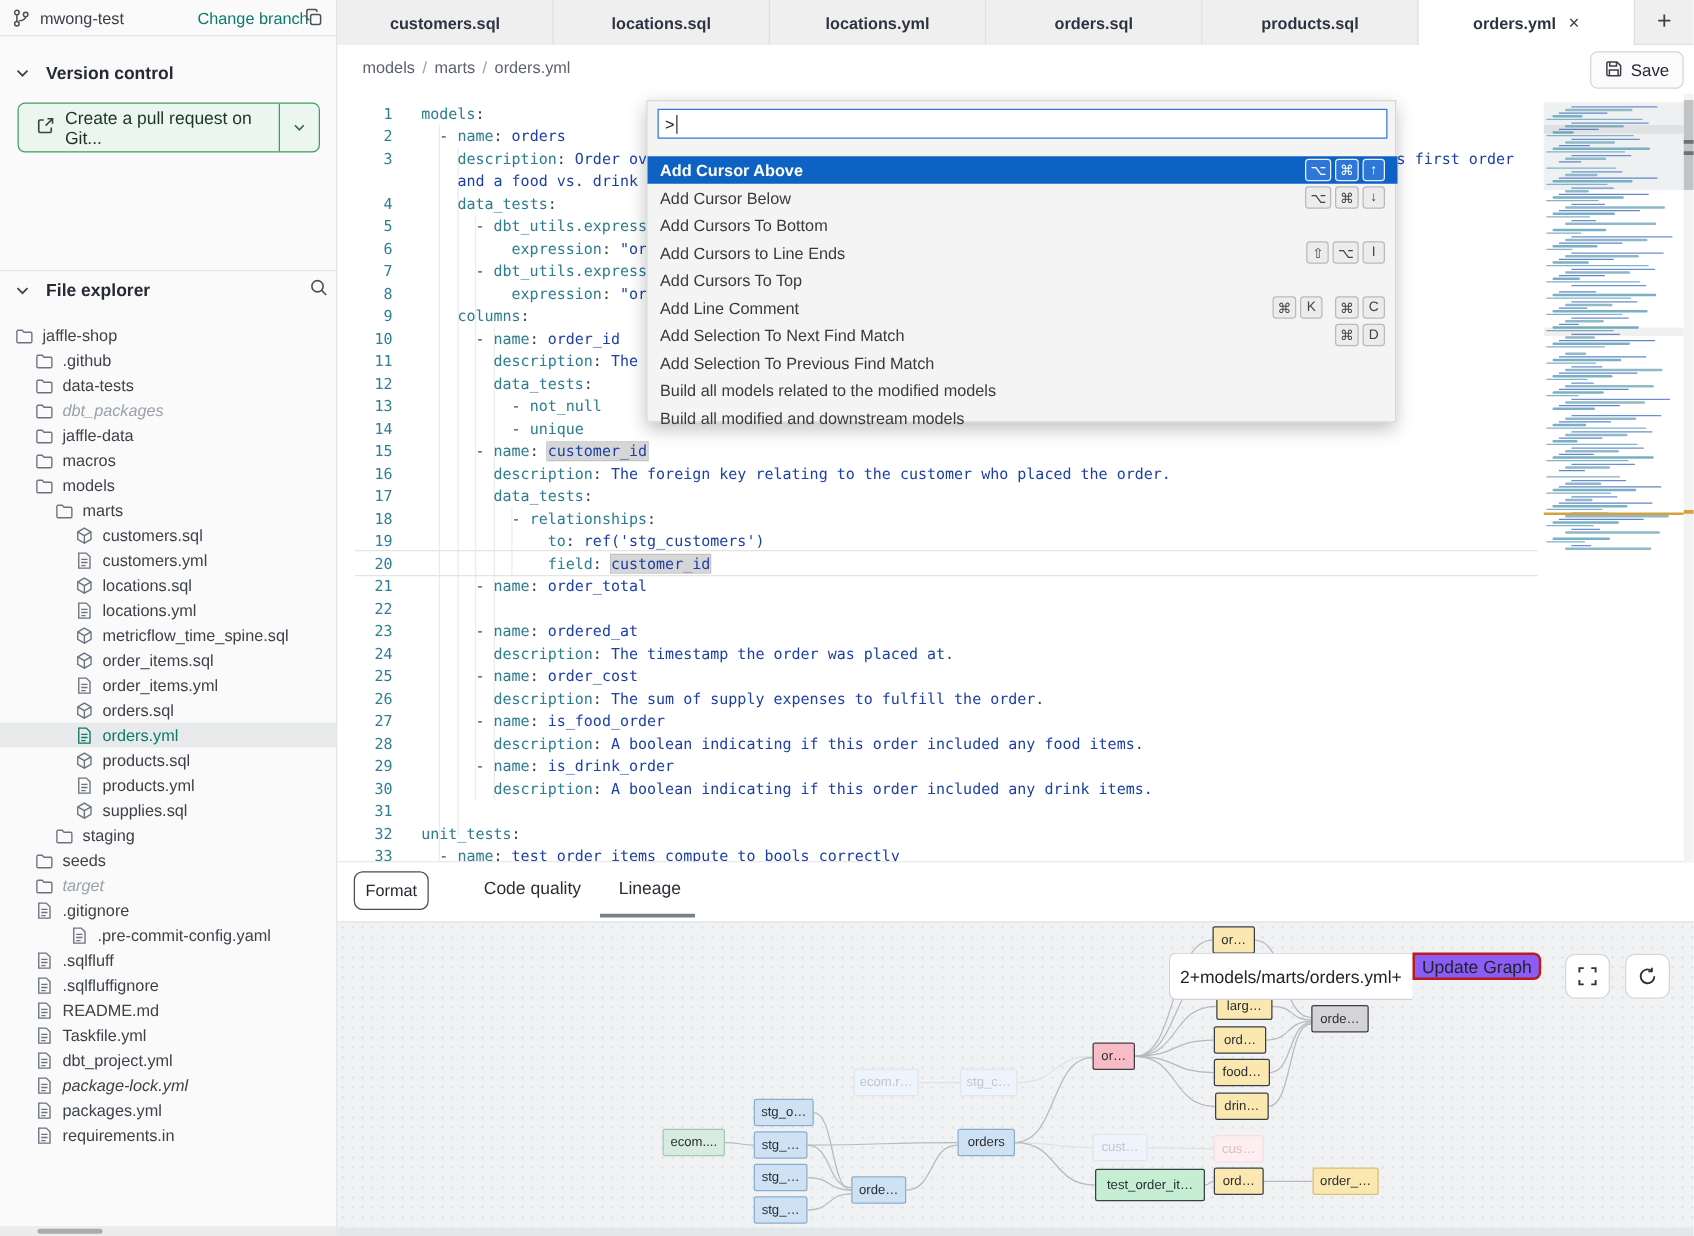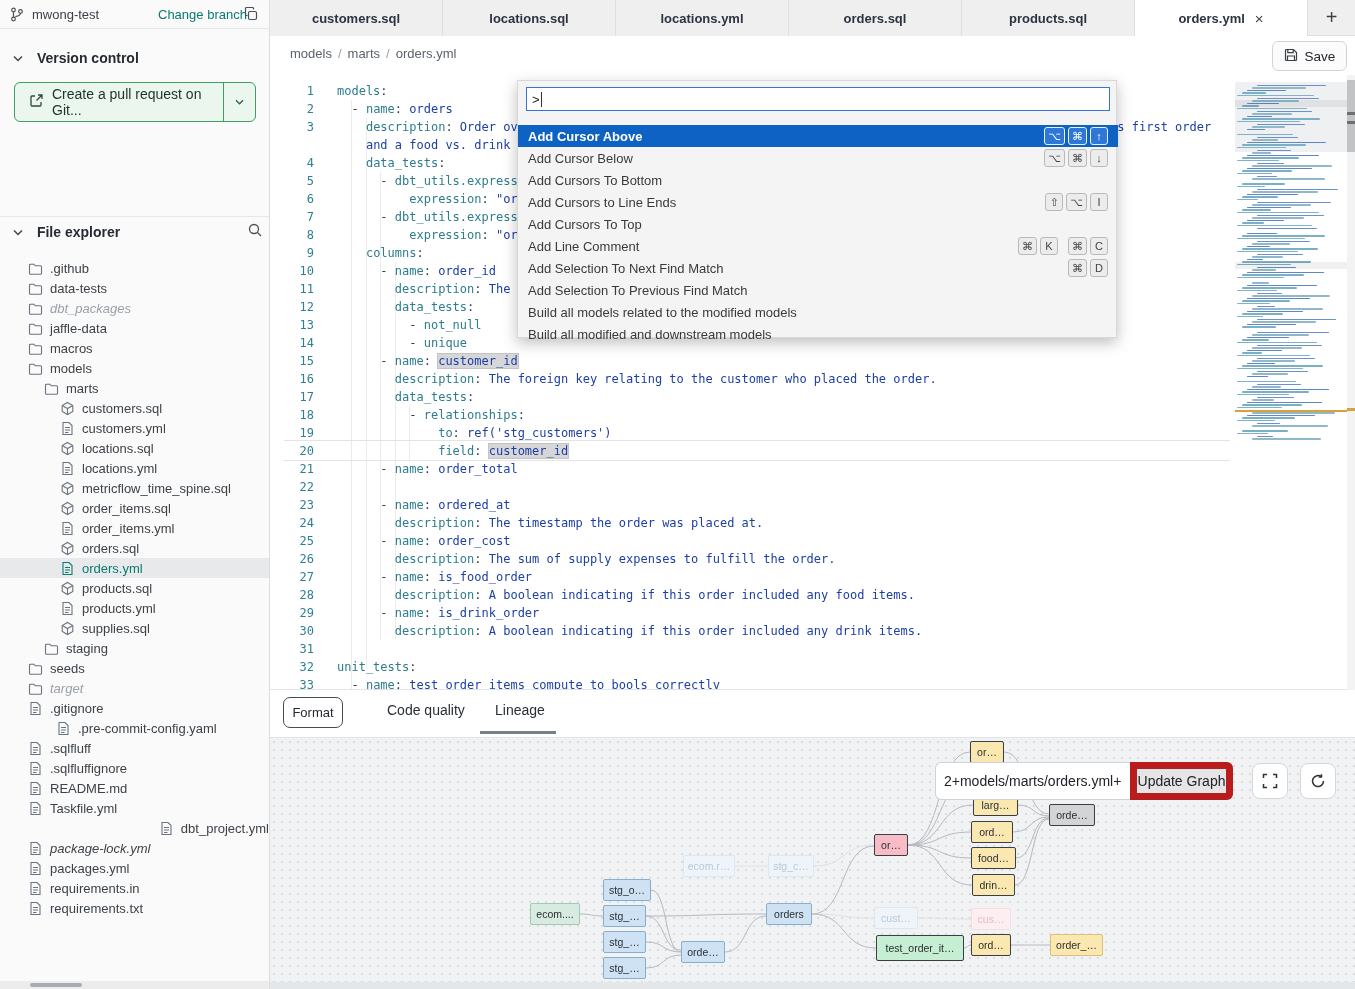--- a/index.html
+++ b/index.html
@@ -106,21 +106,21 @@
   .n-exposure { background:#fae8b0; border:1px solid #d9bf7a; }
   .n-test { background:#c5eed3; border:1px solid #9fcdb0; }
   .n-gray { background:#d4d4d6; border:1px solid #9c9da0; }
   .lnode.sel { border:1.6px solid #3a3f45; }
   .lnode.faded.n-model { background:#eef4fa; border-color:#dbe7f1; color:#b9c9d8; }
   .lnode.faded.n-source { background:#fdeef1; border-color:#f6dde2; color:#e4bac4; }
   .lnode.faded.n-exposure { background:#fdf6e3; border-color:#f3e8c8; color:#ddcea0; }
   #lin-controls { left:935px; top:762px; z-index:6; display:flex; }
   #lin-filter { width:195px; height:38px; background:#fff; border:1px solid #cfd2d6; border-right:none;
     border-radius:6px 0 0 6px; font-size:14px; color:#20232a; padding:0 8px; font-family:"Liberation Sans", sans-serif; }
-  #update-graph { width:103px; height:38px; background:#e5e5e5; border:7px solid #b91c1c; border-radius:0 6px 6px 0;
+  #update-graph { width:103px; height:22px; background:#8b5cf6; border:2px solid #b91c1c; border-radius:0 6px 6px 0;
     font-size:14px; color:#20232a; display:flex; align-items:center; justify-content:center; cursor:pointer; }
   .sq-btn { position:absolute; top:763px; width:36px; height:36px; background:#fff; border:1px solid #d4d6da;
     border-radius:8px; display:flex; align-items:center; justify-content:center; z-index:6; cursor:pointer; }
   #fullscreen-btn { left:1252px; } #refresh-btn { left:1300px; }
   #main-hscroll { left:270px; top:982px; width:1085px; height:7px; background:#e3e7ea; }
 </style>
 </head>
 <body>
 
 <div id="app">
@@ -181,20 +181,26 @@
       <span style="margin-left:9px">File explorer</span>
     </div>
     <span id="search-icon" class="abs">
       <svg width="16" height="16" viewBox="0 0 16 16" fill="none" stroke="#4a5056" stroke-width="1.3">
         <circle cx="7" cy="7" r="4.5"></circle>
           <path d="M10.5 10.5 14 14"></path>
       </svg>
     </span>
 
     <div id="file-tree" class="abs">
+        <div class="trow" style="padding-left: 12px;">
+          <span class="ticon"><svg width="15" height="15" viewBox="0 0 15 15" fill="none" stroke="#6b7280" stroke-width="1.1">
+              <path d="M1.5 4.2v8a1 1 0 0 0 1 1h10a1 1 0 0 0 1-1v-6.4a1 1 0 0 0-1-1H7.2L5.8 3.2H2.5a1 1 0 0 0-1 1z"></path>
+            </svg></span>
+          <span>jaffle-shop</span>
+        </div>
         <div class="trow" style="padding-left: 28px;">
           <span class="ticon"><svg width="15" height="15" viewBox="0 0 15 15" fill="none" stroke="#6b7280" stroke-width="1.1">
               <path d="M1.5 4.2v8a1 1 0 0 0 1 1h10a1 1 0 0 0 1-1v-6.4a1 1 0 0 0-1-1H7.2L5.8 3.2H2.5a1 1 0 0 0-1 1z"></path>
             </svg></span>
           <span>.github</span>
         </div>
         <div class="trow" style="padding-left: 28px;">
           <span class="ticon"><svg width="15" height="15" viewBox="0 0 15 15" fill="none" stroke="#6b7280" stroke-width="1.1">
               <path d="M1.5 4.2v8a1 1 0 0 0 1 1h10a1 1 0 0 0 1-1v-6.4a1 1 0 0 0-1-1H7.2L5.8 3.2H2.5a1 1 0 0 0-1 1z"></path>
             </svg></span>
@@ -367,21 +373,21 @@
             </svg></span>
           <span>README.md</span>
         </div>
         <div class="trow" style="padding-left: 28px;">
           <span class="ticon"><svg width="15" height="15" viewBox="0 0 15 15" fill="none" stroke="#6b7280" stroke-width="1.1">
               <path d="M3 1.5h6l3 3v9H3z"></path>
               <path d="M5 6.5h5 M5 9h5 M5 11.5h3.5"></path>
             </svg></span>
           <span>Taskfile.yml</span>
         </div>
-        <div class="trow" style="padding-left: 28px; justify-content: flex-end;">
+        <div class="trow" style="padding-left: 28px;">
           <span class="ticon"><svg width="15" height="15" viewBox="0 0 15 15" fill="none" stroke="#6b7280" stroke-width="1.1">
               <path d="M3 1.5h6l3 3v9H3z"></path>
               <path d="M5 6.5h5 M5 9h5 M5 11.5h3.5"></path>
             </svg></span>
           <span>dbt_project.yml</span>
         </div>
         <div class="trow" style="padding-left: 28px; font-style: italic;">
           <span class="ticon"><svg width="15" height="15" viewBox="0 0 15 15" fill="none" stroke="#6b7280" stroke-width="1.1">
               <path d="M3 1.5h6l3 3v9H3z"></path>
               <path d="M5 6.5h5 M5 9h5 M5 11.5h3.5"></path>
@@ -394,27 +400,20 @@
               <path d="M5 6.5h5 M5 9h5 M5 11.5h3.5"></path>
             </svg></span>
           <span>packages.yml</span>
         </div>
         <div class="trow" style="padding-left: 28px;">
           <span class="ticon"><svg width="15" height="15" viewBox="0 0 15 15" fill="none" stroke="#6b7280" stroke-width="1.1">
               <path d="M3 1.5h6l3 3v9H3z"></path>
               <path d="M5 6.5h5 M5 9h5 M5 11.5h3.5"></path>
             </svg></span>
           <span>requirements.in</span>
-        </div>
-        <div class="trow" style="padding-left: 28px;">
-          <span class="ticon"><svg width="15" height="15" viewBox="0 0 15 15" fill="none" stroke="#6b7280" stroke-width="1.1">
-              <path d="M3 1.5h6l3 3v9H3z"></path>
-              <path d="M5 6.5h5 M5 9h5 M5 11.5h3.5"></path>
-            </svg></span>
-          <span>requirements.txt</span>
         </div>
       </div>
 
     <div id="sb-hscroll" class="abs"></div>
     <div id="sb-hthumb" class="abs"></div>
   </div>
 
   <div id="tabbar" class="abs">
       <div class="tab">
         <span>customers.sql</span>

